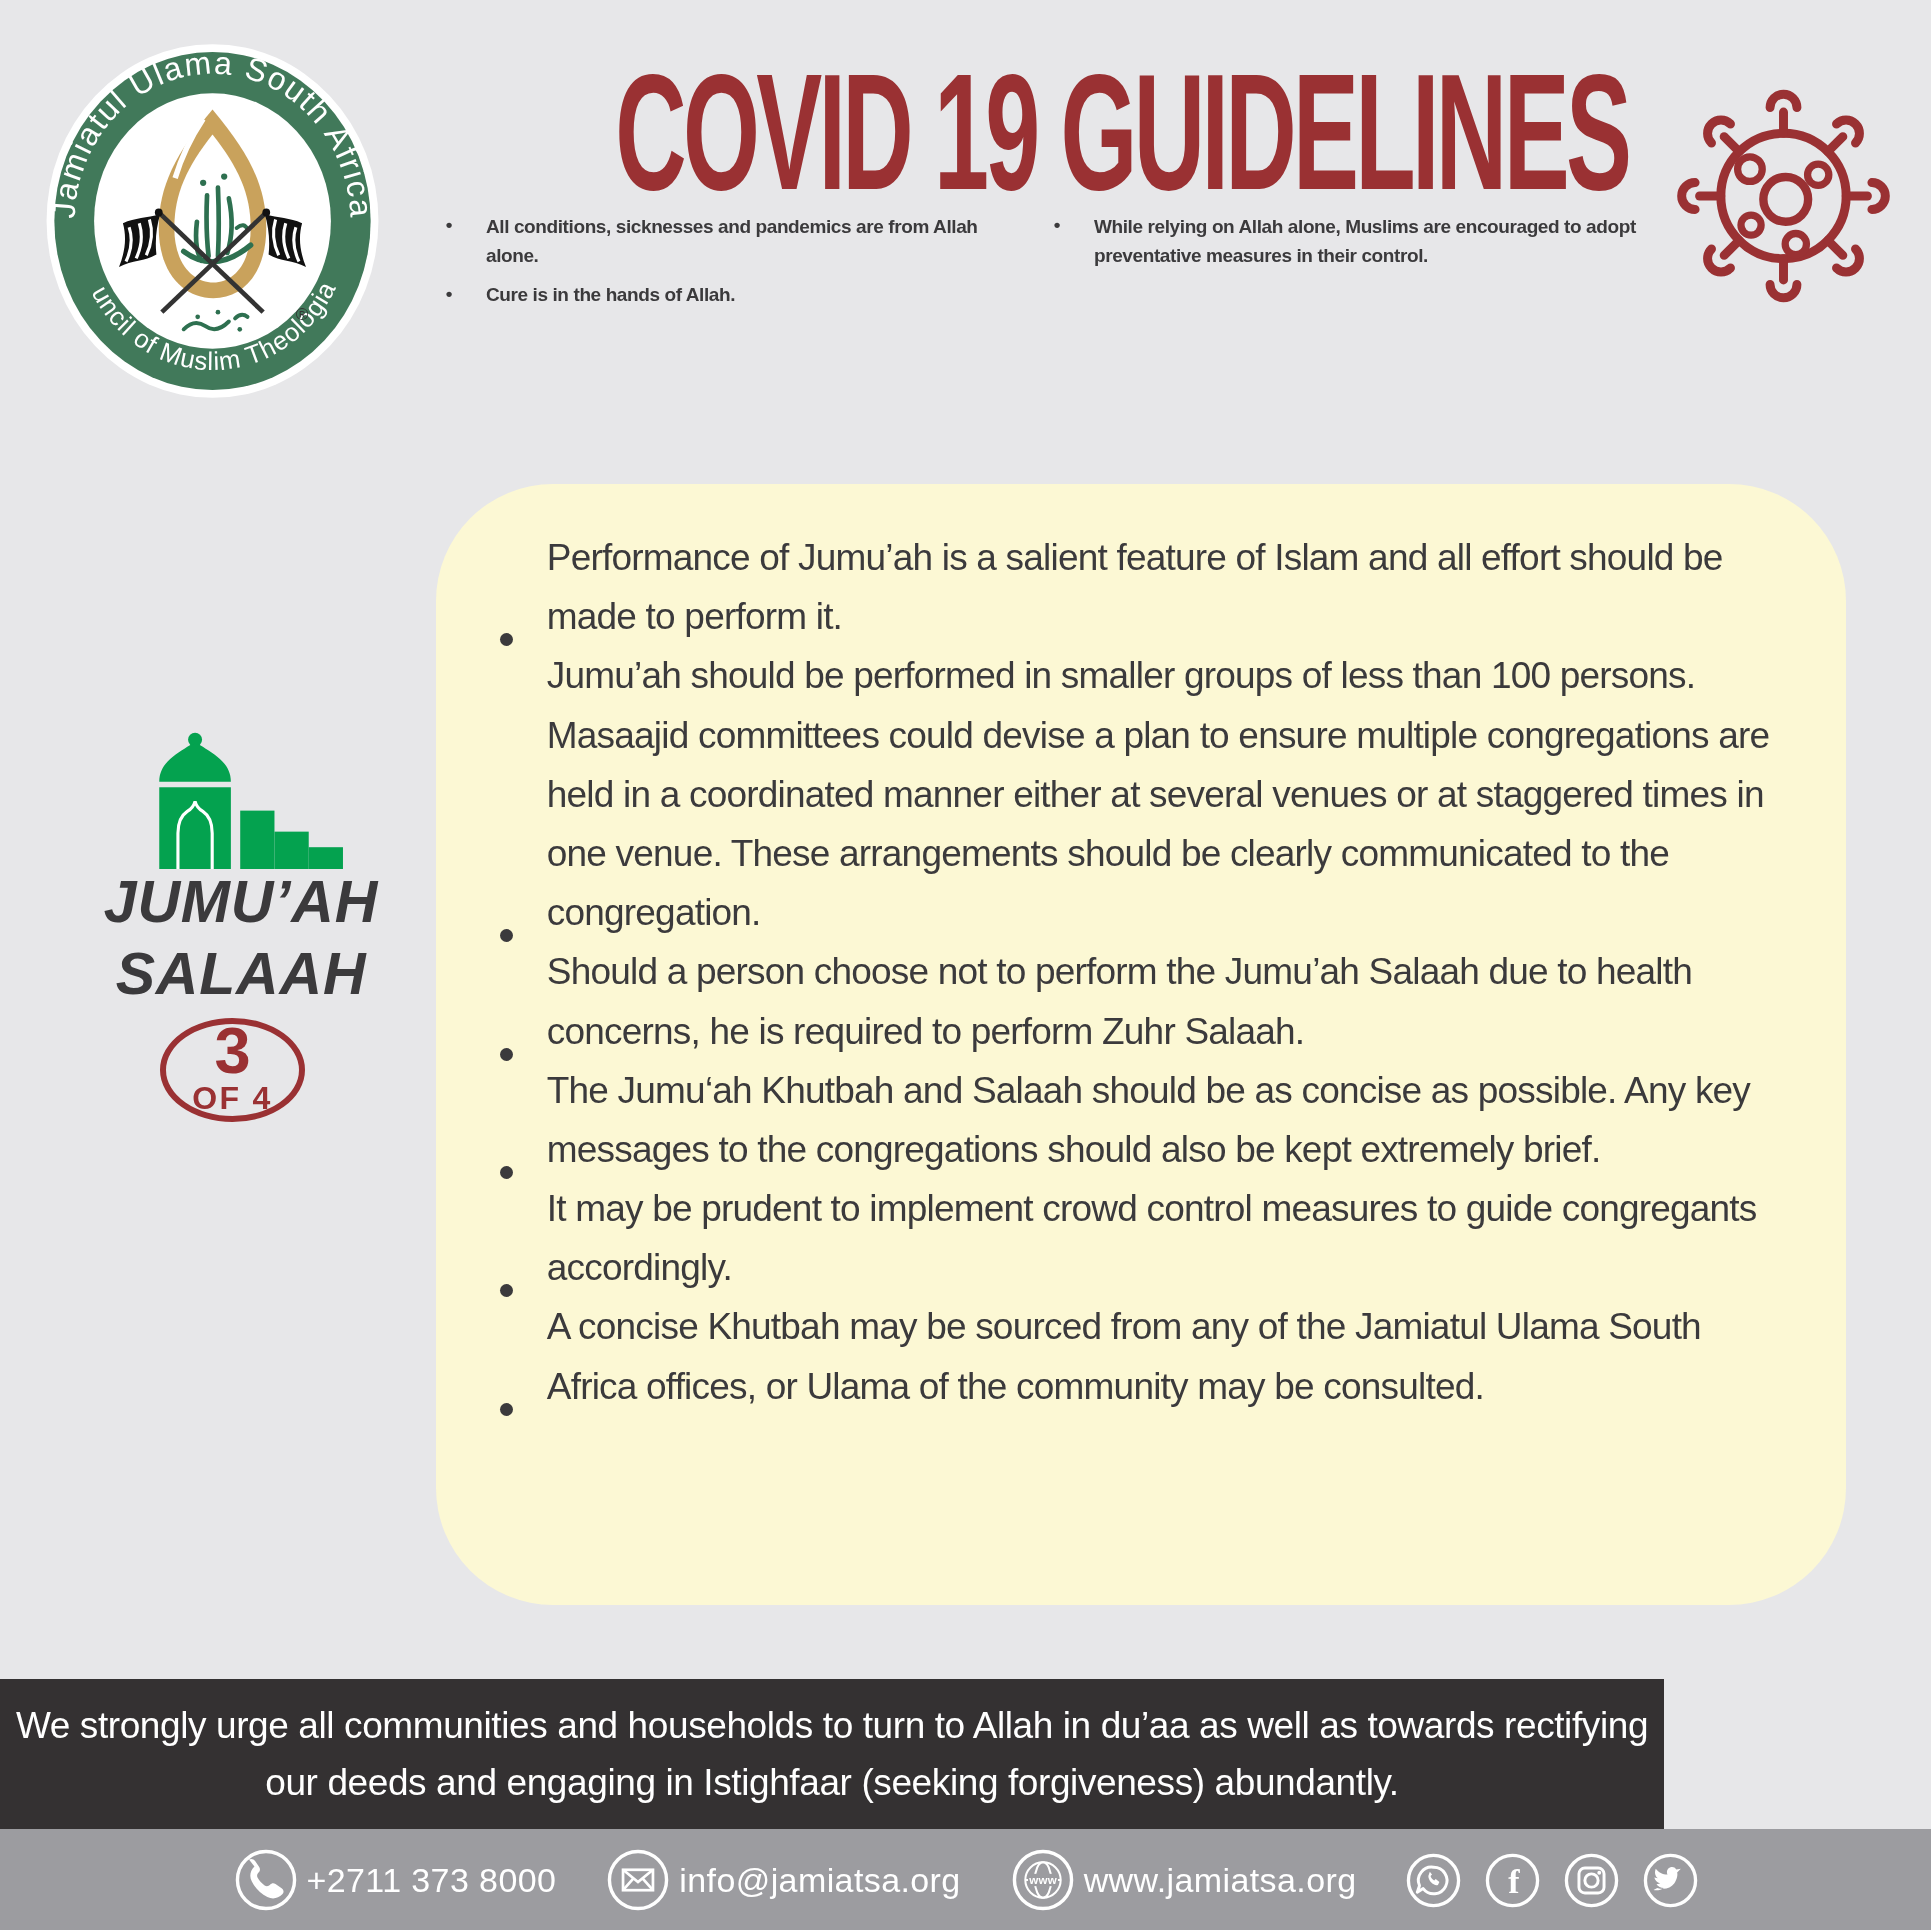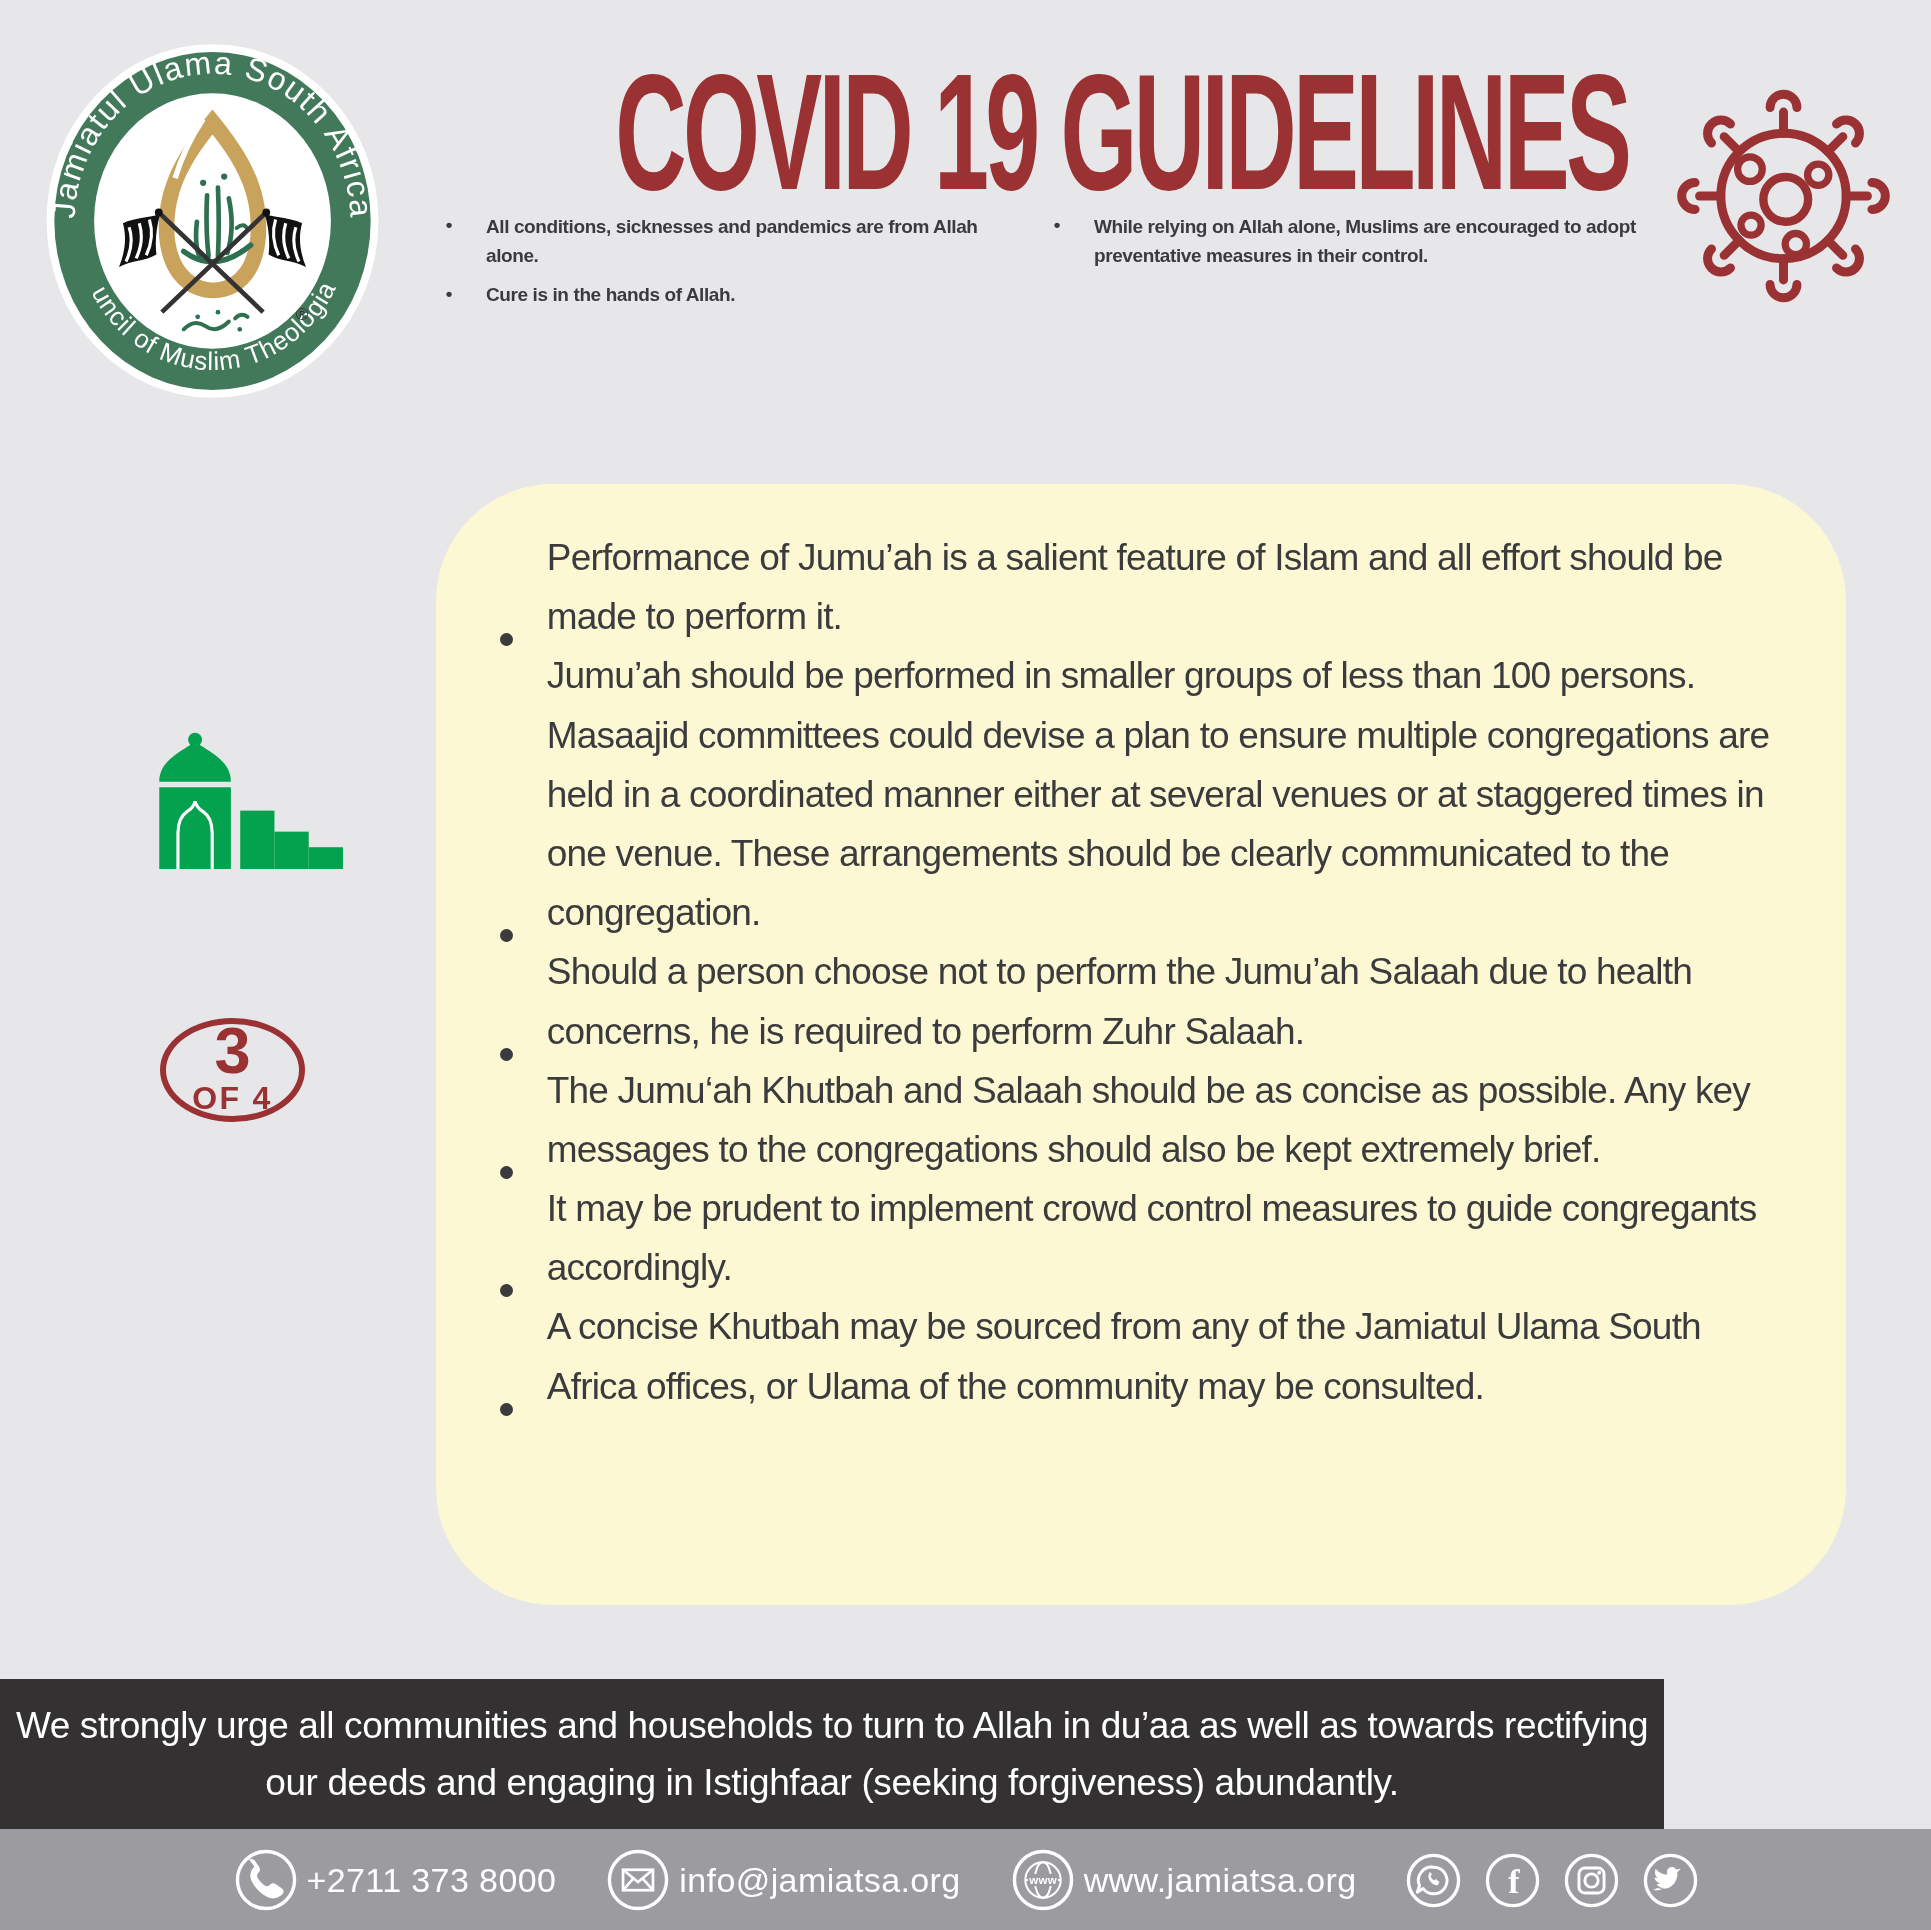--- a/index.html
+++ b/index.html
@@ -184,20 +184,24 @@
       <circle cx="54" cy="10" r="9"></circle>
       <path d="M8,64 C8,40 28,30 44,19 Q54,11 64,19 C80,30 100,40 100,64 Z"></path>
       <rect x="8" y="71" width="92" height="105"></rect>
       <rect x="112" y="101" width="44" height="75"></rect>
       <rect x="156" y="128" width="44" height="48"></rect>
       <rect x="200" y="148" width="44" height="28"></rect>
     </g>
     <path d="M32,176 L32,130 Q32,110 44,102 Q52,97 54,89 Q56,97 64,102 Q76,110 76,130 L76,176" fill="none" stroke="#ffffff" stroke-width="4"></path>
   </svg>
 
+  <div class="rail-title">
+    <div>JUMU’AH</div>
+    <div>SALAAH</div>
+  </div>
 
   <div class="page-circle">
     <div class="num">3</div>
     <div class="of">OF 4</div>
   </div>
 
   <div class="banner">
     <p>We strongly urge all communities and households to turn to Allah in du’aa as well as towards rectifying our deeds and engaging in Istighfaar (seeking forgiveness) abundantly.</p>
   </div>
 

